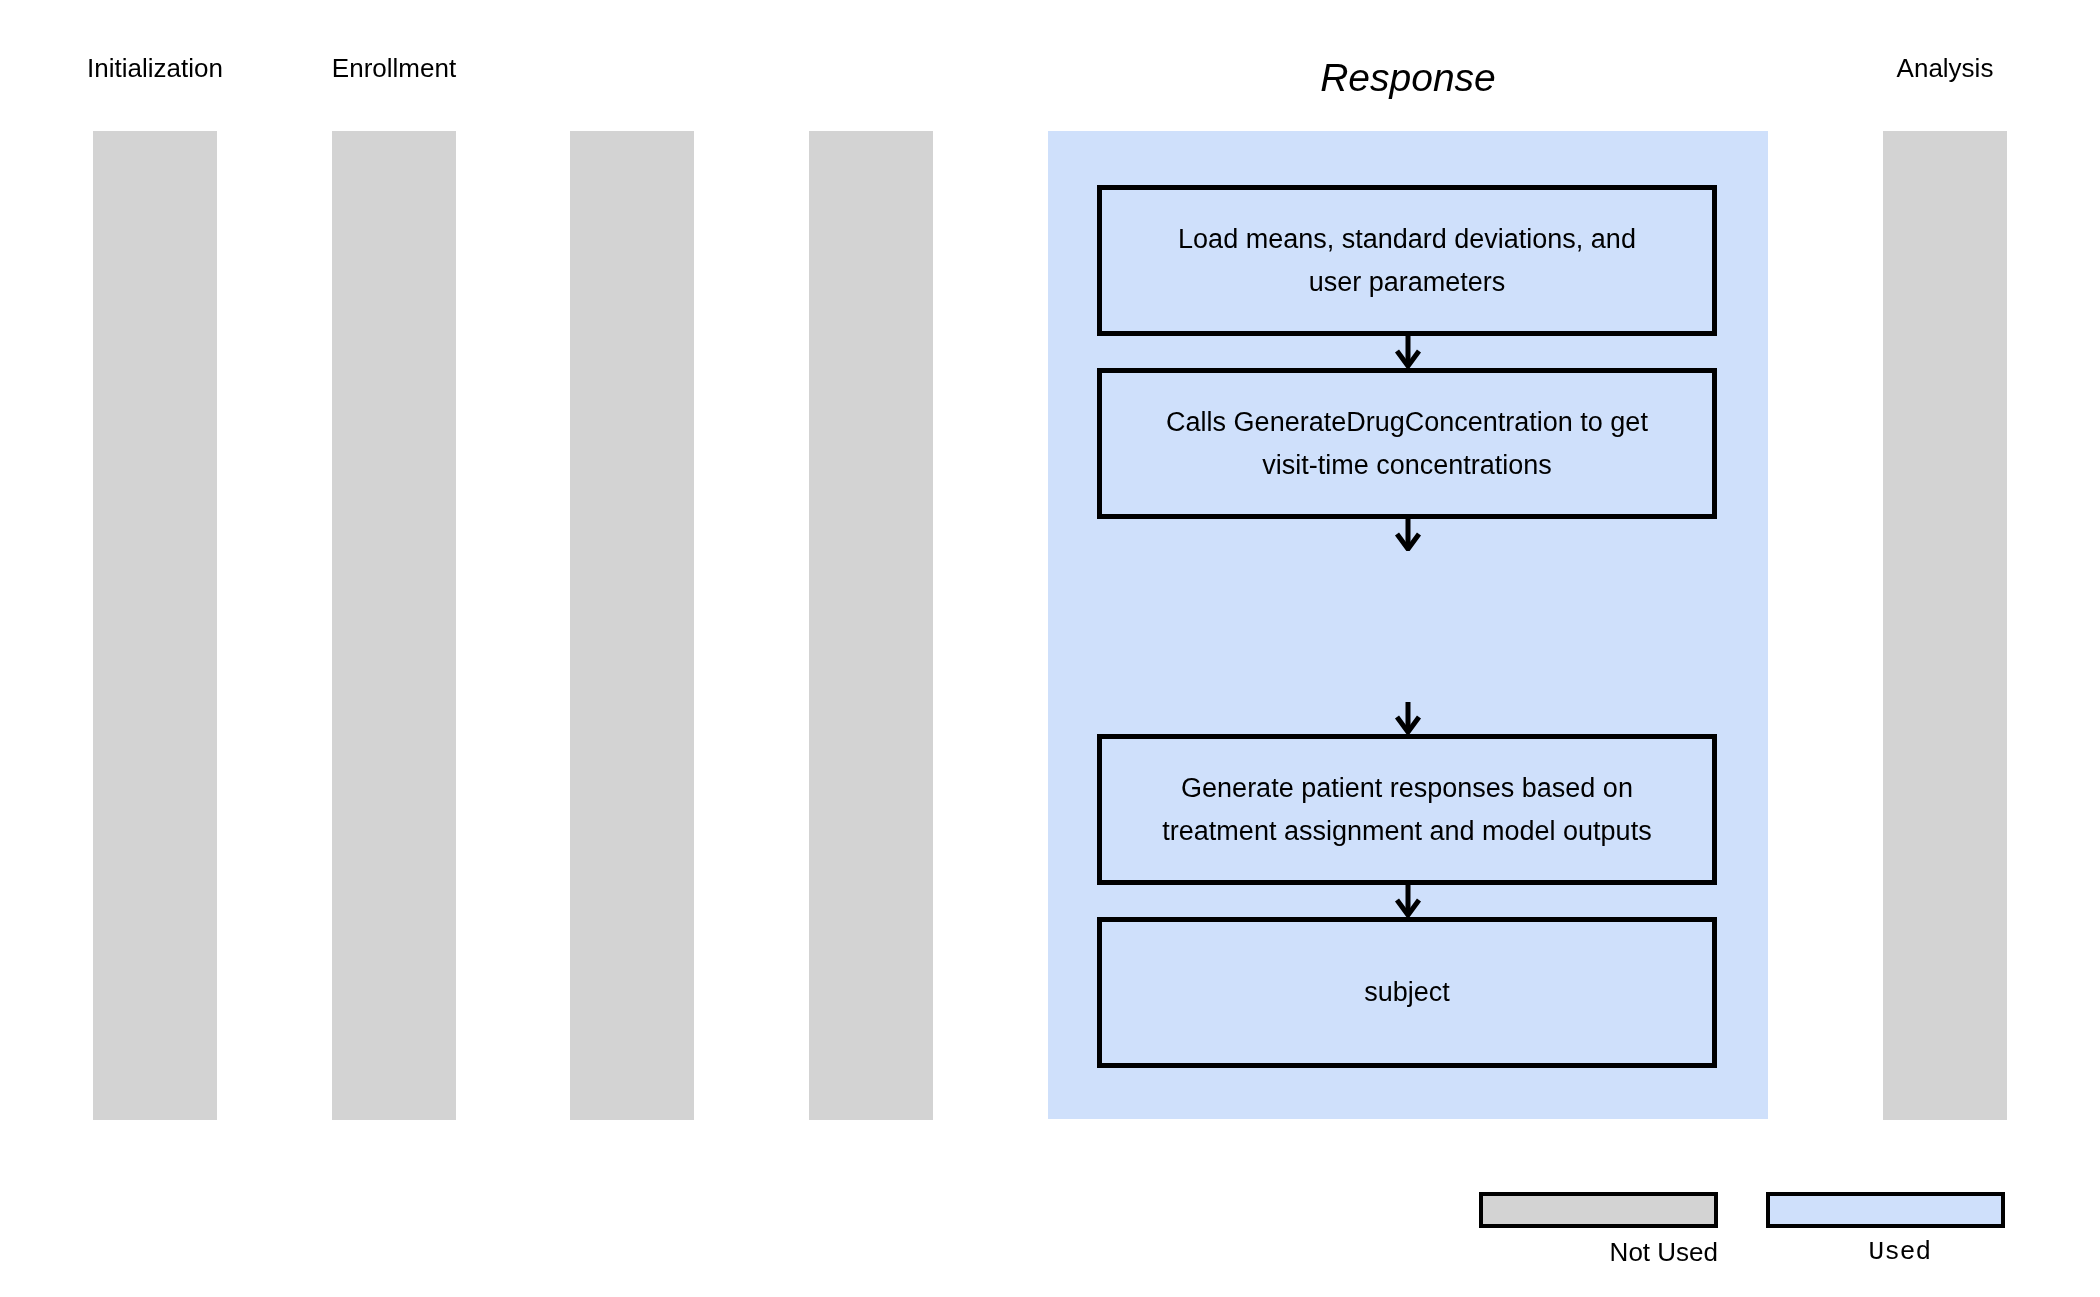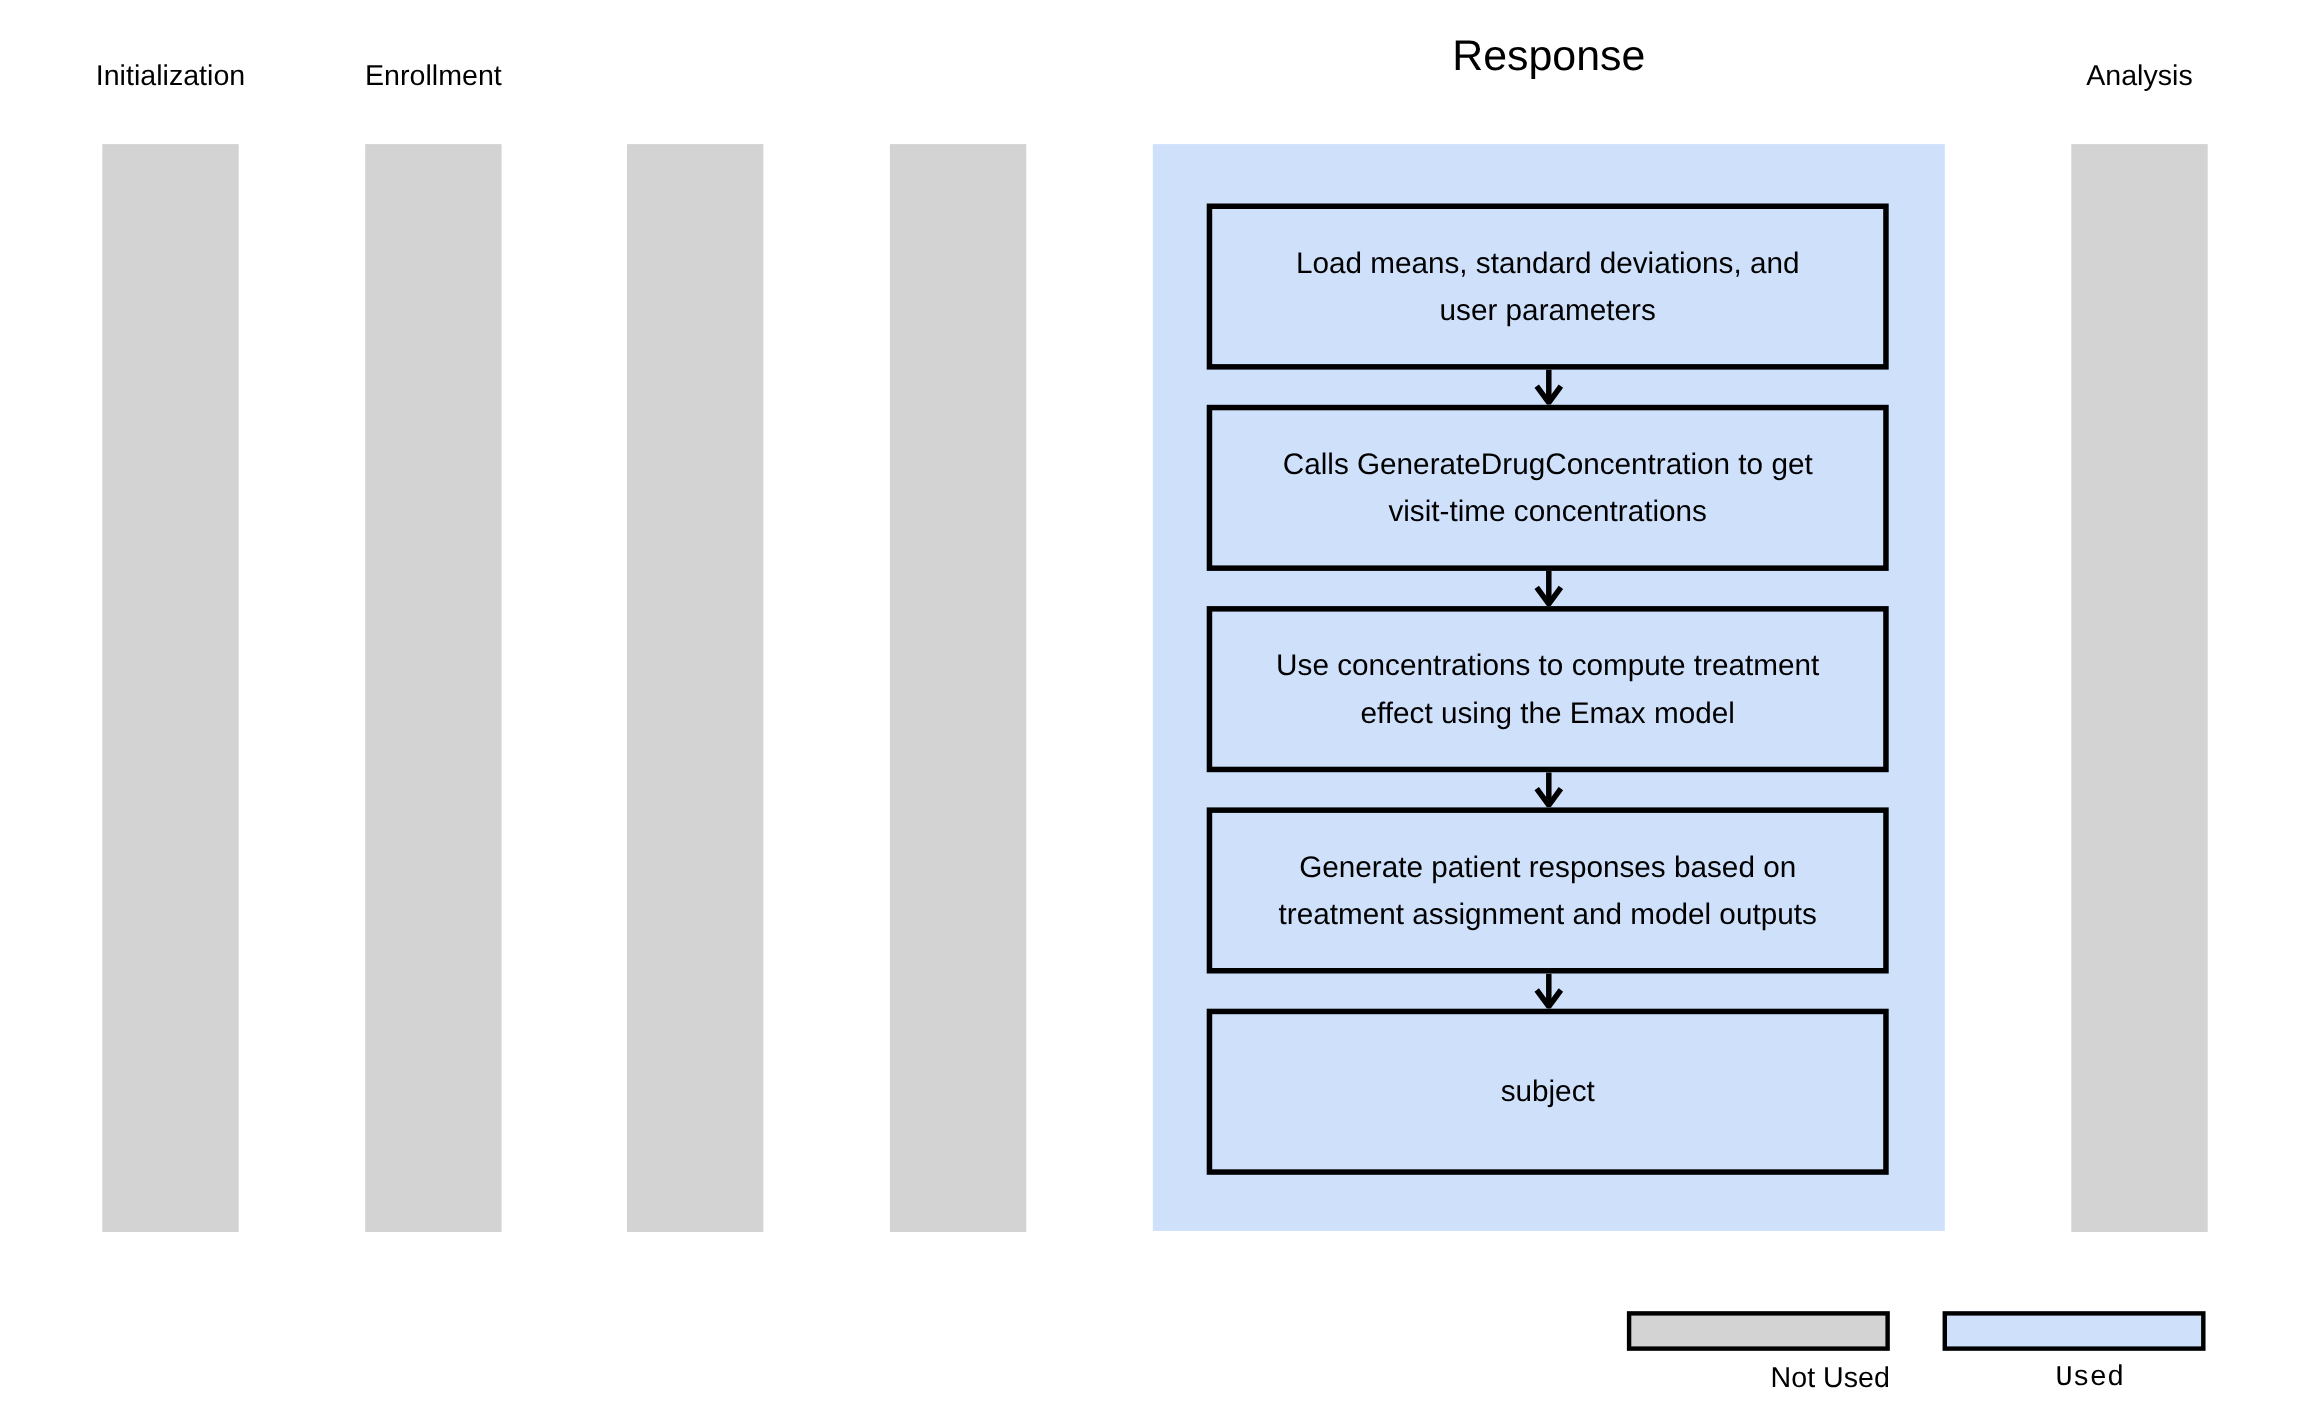--- a/index.html
+++ b/index.html
@@ -21,23 +21,24 @@
     position: absolute;
     top: 50px;
     width: 320px;
     text-align: center;
     font-size: 26px;
     line-height: 36px;
     color: var(--text, #000000);
     white-space: nowrap;
   }
   .col-header.big {
-    top: 28px;
+    top: 54px;
     font-size: 39px;
     line-height: 48px;
+    font-style: italic;
   }
   .col-bar {
     position: absolute;
     top: 131px;
     width: 124px;
     height: 989px;
     background: var(--not-used-fill, #d3d3d3);
   }
   #response-panel {
     position: absolute;
@@ -129,24 +130,20 @@
     <div class="flow-box" style="top:237px">
       <div>Calls GenerateDrugConcentration to get</div>
       <div>visit-time concentrations</div>
     </div>
 
     <svg class="flow-arrow arrow-svg" style="top:388px" viewBox="0 0 40 32">
       <line x1="20" y1="0" x2="20" y2="29"></line>
       <polyline points="9,15 20,30 31,15"></polyline>
     </svg>
 
-    <div class="flow-box" style="top:420px">
-      <div>Use concentrations to compute treatment</div>
-      <div>effect using the Emax model</div>
-    </div>
 
     <svg class="flow-arrow arrow-svg" style="top:571px" viewBox="0 0 40 32">
       <line x1="20" y1="0" x2="20" y2="29"></line>
       <polyline points="9,15 20,30 31,15"></polyline>
     </svg>
 
     <div class="flow-box" style="top:603px">
       <div>Generate patient responses based on</div>
       <div>treatment assignment and model outputs</div>
     </div>

